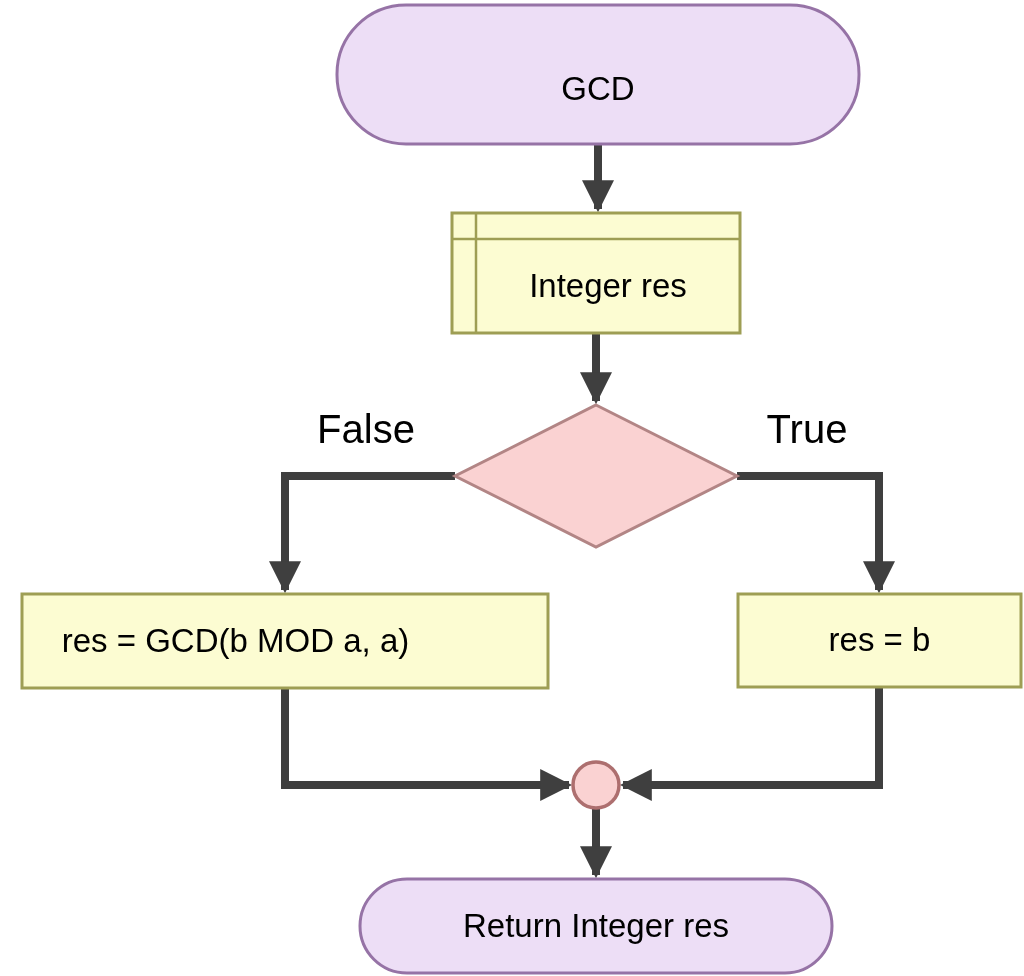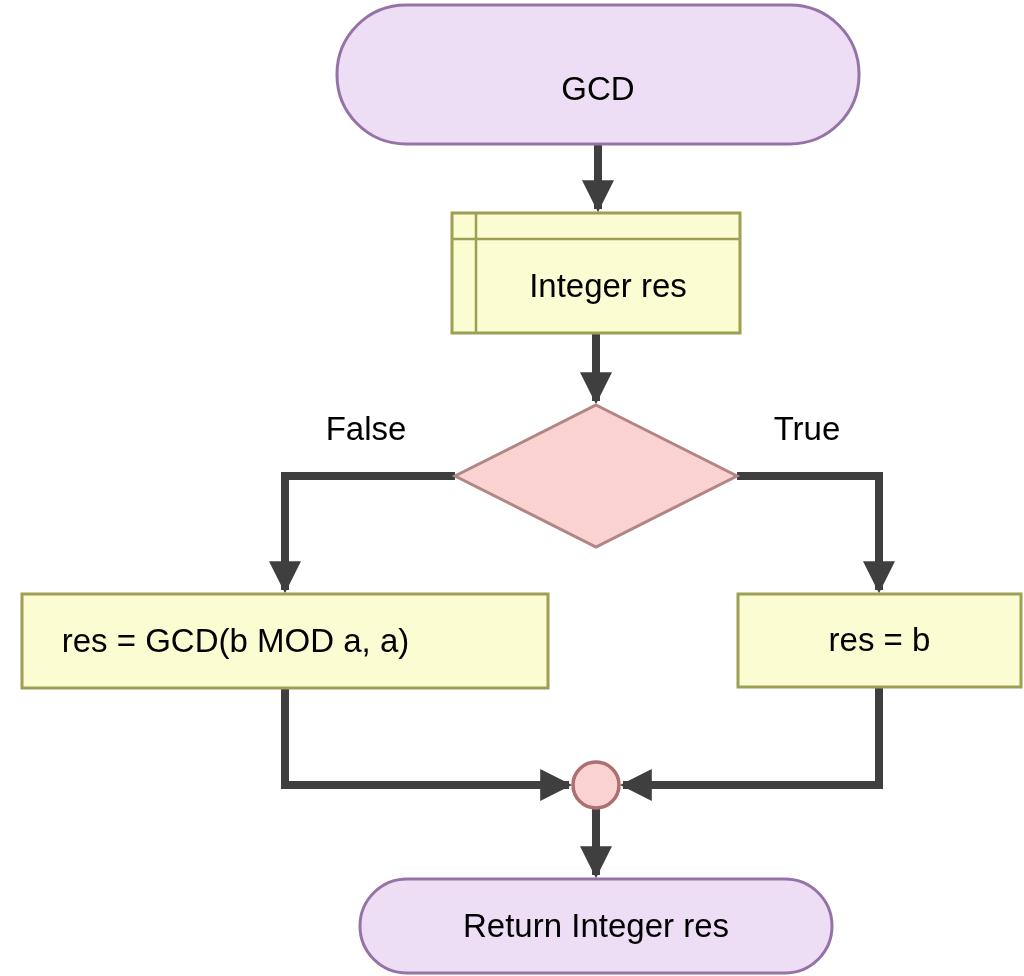--- a/index.html
+++ b/index.html
@@ -29,21 +29,21 @@
     text-align: center;
     font-size: 33px;
     line-height: 1.36;
     pointer-events: none;
   }
   .branch-label {
     position: absolute;
     display: flex;
     align-items: center;
     justify-content: center;
-    font-size: 33px;
+    font-size: 40px;
     pointer-events: none;
   }
 </style>
 </head>
 <body>
 
 <div class="canvas">
 
   <svg class="edges" width="1024" height="976" viewBox="0 0 1024 976">
     <defs>

